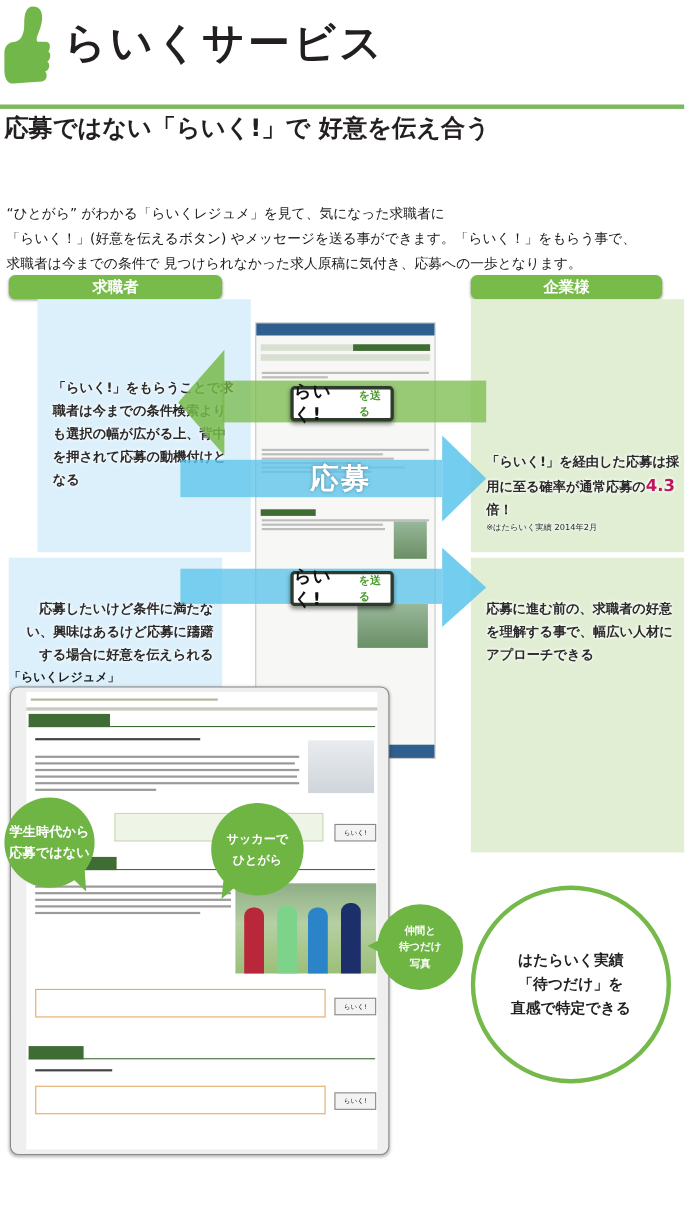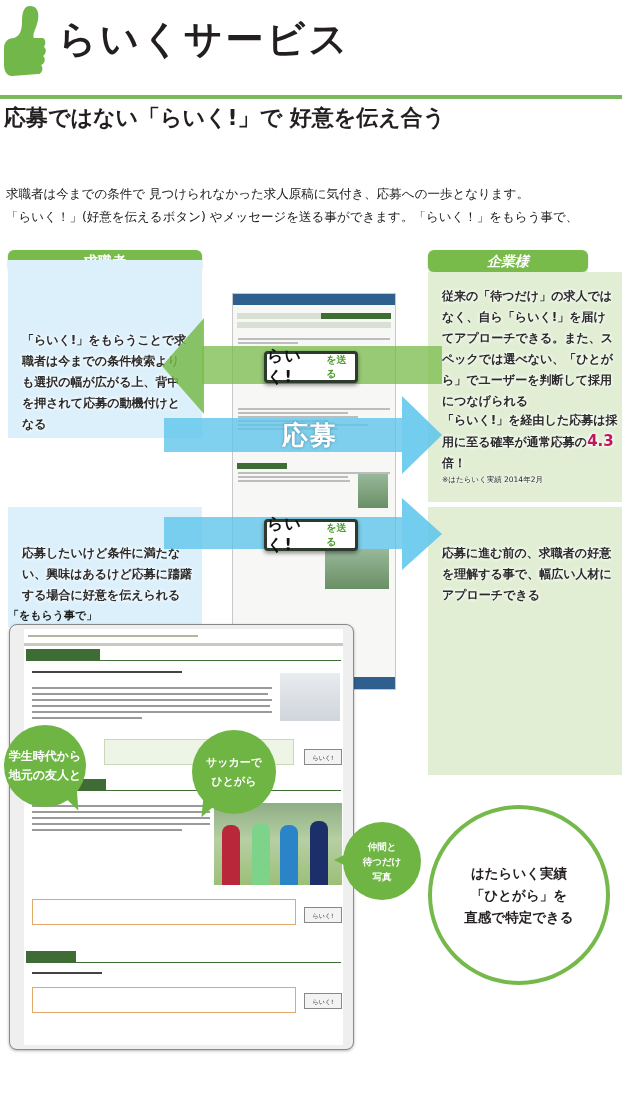--- a/index.html
+++ b/index.html
@@ -13,26 +13,26 @@
   .title { left: 58px; top: 14px; font-size: 38px; font-weight: bold; letter-spacing: 3px; color: #231f20; }
   .rule { left: 0; top: 95px; width: 622px; height: 4px; background: #7ab95c; }
   .headline { left: 4px; top: 104px; font-size: 22px; font-weight: bold; line-height: 28px; color: #231f20; }
 
   .intro { left: 6px; top: 182px; font-size: 12.5px; line-height: 23px; color: #1a1a1a; }
   .intro p { white-space: nowrap; }
 
   
   .colhead { top: 250px; height: 22px; border-radius: 6px; background: #78bb4b; color: #fff; font-weight: bold; font-size: 14px; text-align: center; line-height: 22px; box-shadow: 0 1px 2px rgba(0,0,0,0.25); }
   .colhead.left { left: 8px; width: 194px; }
-  .colhead.right { left: 428px; width: 160px; font-style: italic; }
+  .colhead.right { left: 428px; width: 174px; }
 
   
   .panel-blue { left: 8px; width: 194px; background: #dcf0fb; }
   .panel-green { left: 428px; width: 194px; background: #e1eed4; }
-  .p1 { top: 260px; height: 178px; }
+  .p1 { top: 272px; height: 230px; margin-left: 26px; }
   .p2 { top: 507px; height: 120px; }
   .pg1 { top: 272px; height: 230px; }
   .pg2 { top: 507px; height: 268px; }
 
   .ptext { font-size: 12px; font-weight: bold; line-height: 21px; color: #2a2a2a; text-shadow: 0 0 4px #fff, 0 0 4px #fff; }
 
   
   .site { left: 232px; top: 293px; width: 164px; height: 397px; background: #f7f7f5; border: 1px solid #c8c8c8; }
   .site-top { height: 11px; background: #2e5f8f; }
   .site-row { margin: 3px 4px; height: 6px; background: #d8dfd3; }
@@ -97,36 +97,36 @@
   <path d="M28 2 C36 2 38 10 35 20 C33 27 30 31 32 34 L40 34 C44 34 44 40 42 43 C45 45 44 50 41 52 C44 54 43 60 39 61 C42 64 40 70 36 70 L10 72 C4 72 2 66 2 60 L2 44 C2 38 6 34 12 34 C18 32 20 26 20 18 C20 8 22 2 28 2 Z" fill="#72b74a"></path>
 </svg>
 <div class="abs title">らいくサービス</div>
 <div class="abs rule"></div>
 
 <div class="abs headline">
   <div>応募ではない「らいく!」で 好意を伝え合う</div>
 </div>
 
 <div class="abs intro">
+  <p>“ひとがら” がわかる「らいくレジュメ」を見て、気になった求職者に</p>
+  <p>「らいく！」(好意を伝えるボタン) やメッセージを送る事ができます。「らいく！」をもらう事で、</p>
   <p>求職者は今までの条件で 見つけられなかった求人原稿に気付き、応募への一歩となります。</p>
-  <p>「らいく！」(好意を伝えるボタン) やメッセージを送る事ができます。「らいく！」をもらう事で、</p>
 </div>
 
 <div class="abs colhead left">求職者</div>
 <div class="abs colhead right">企業様</div>
 
 <div class="abs panel-blue p1">
   <div class="ptext" style="position:absolute;left:14px;top:70px;width:168px;">「らいく!」をもらうことで求職者は今までの条件検索よりも選択の幅が広がる上、背中を押されて応募の動機付けとなる</div>
 </div>
 <div class="abs panel-blue p2">
-  <div class="ptext" style="position:absolute;left:14px;top:36px;width:172px;">応募したいけど条件に満たない、興味はあるけど応募に躊躇する場合に好意を伝えられる</div>
+  <div class="ptext" style="position:absolute;left:14px;top:36px;width:172px;text-align:right;">応募したいけど条件に満たない、興味はあるけど応募に躊躇する場合に好意を伝えられる</div>
 </div>
 
 <div class="abs panel-green pg1">
-  <div class="ptext" style="position:absolute;left:14px;top:14px;width:172px;">従来の「待つだけ」の求人ではなく、自ら「らいく!」を届けてアプローチできる。また、スペックでは選べない、「ひとがら」でユーザーを判断して採用につなげられる</div>
   <div class="ptext" style="position:absolute;left:14px;top:138px;width:176px;">
     <span>「らいく!」を経由した応募は採用に至る確率が通常応募の</span><span class="mag">4.3</span><span>倍！</span>
     <div class="note">※はたらいく実績 2014年2月</div>
   </div>
 </div>
 <div class="abs panel-green pg2">
   <div class="ptext" style="position:absolute;left:14px;top:36px;width:174px;">応募に進む前の、求職者の好意を理解する事で、幅広い人材にアプローチできる</div>
 </div>
 
 <div class="abs site">
@@ -165,21 +165,21 @@
 
 <div class="abs raiku-btn rb1">
   <span class="r">らいく!</span>
   <span class="s">を送る</span>
 </div>
 <div class="abs raiku-btn rb2">
   <span class="r">らいく!</span>
   <span class="s">を送る</span>
 </div>
 
-<div class="abs resume-label">「をもらう事で」</div>
+<div class="abs resume-label">「らいくレジュメ」</div>
 
 <div class="abs resume">
   <div class="resume-inner">
     <div class="r-textline" style="left:4px;top:6px;width:170px;background:#b5b5a0"></div>
     <div class="r-sec-rule" style="left:0;right:0;top:14px;height:3px;background:#c9c9c0"></div>
     <div class="r-sec-head" style="left:2px;top:20px;width:74px;"></div>
     <div class="r-sec-rule" style="left:2px;right:2px;top:31px;"></div>
     <div class="r-textline" style="left:8px;top:42px;width:150px;background:#444"></div>
     <div class="r-textline" style="left:8px;top:58px;width:240px"></div>
     <div class="r-textline" style="left:8px;top:64px;width:236px"></div>
@@ -210,21 +210,21 @@
     <div class="r-textline" style="left:8px;top:343px;width:70px;background:#444"></div>
     <div class="r-box" style="left:8px;top:358px;width:264px;height:26px;"></div>
     <div class="r-btn" style="left:280px;top:364px;">らいく!</div>
   </div>
 </div>
 
 <div class="abs tail t1"></div>
 <div class="abs bubble b1">
   <div>
     <div>学生時代から</div>
-    <div>地元の友人と</div>
+    <div>応募ではない</div>
   </div>
 </div>
 <div class="abs tail t2"></div>
 <div class="abs bubble b2">
   <div>
     <div>サッカーで</div>
     <div>ひとがら</div>
   </div>
 </div>
 <div class="abs tail t3"></div>
@@ -232,16 +232,16 @@
   <div>
     <div>仲間と</div>
     <div>待つだけ</div>
     <div>写真</div>
   </div>
 </div>
 
 <div class="abs big-circle">
   <div>
     <div>はたらいく実績</div>
-    <div>「ひとがら」を</div>
+    <div>「待つだけ」を</div>
     <div>直感で特定できる</div>
   </div>
 </div>
 
 </body></html>

